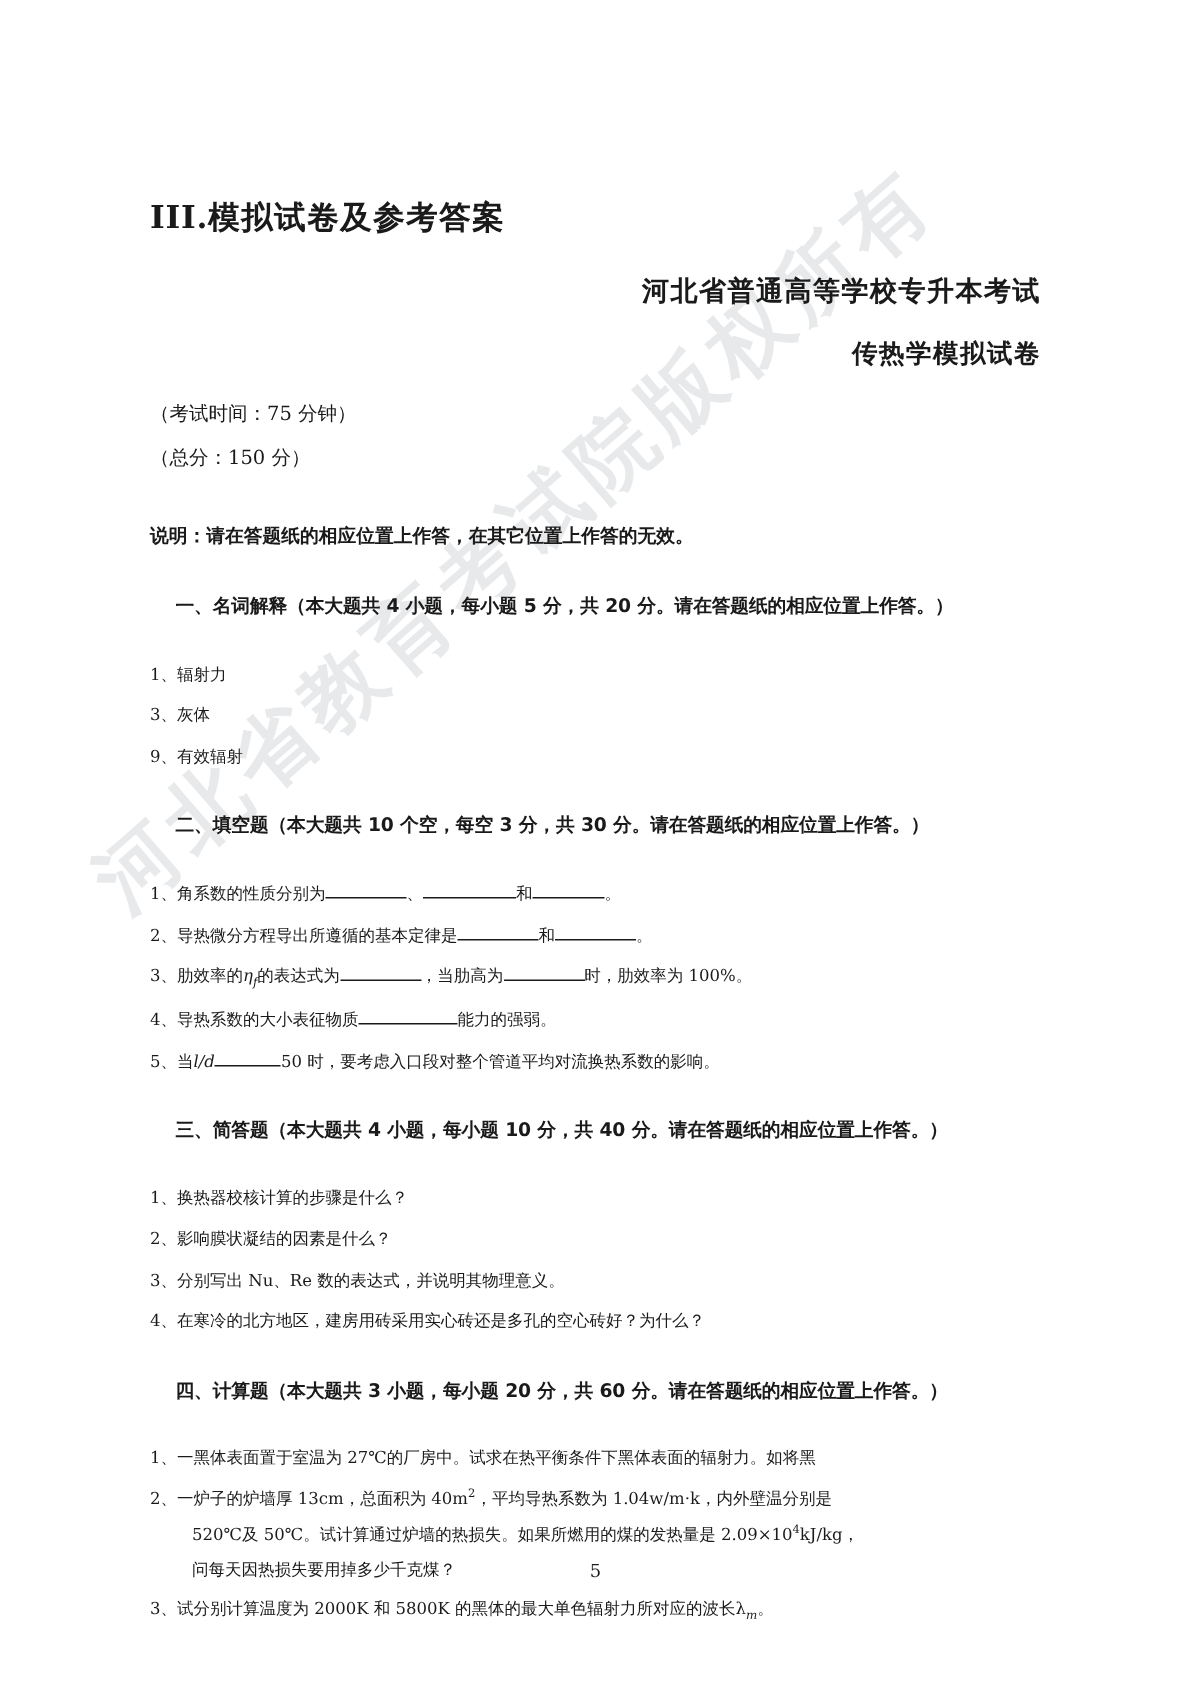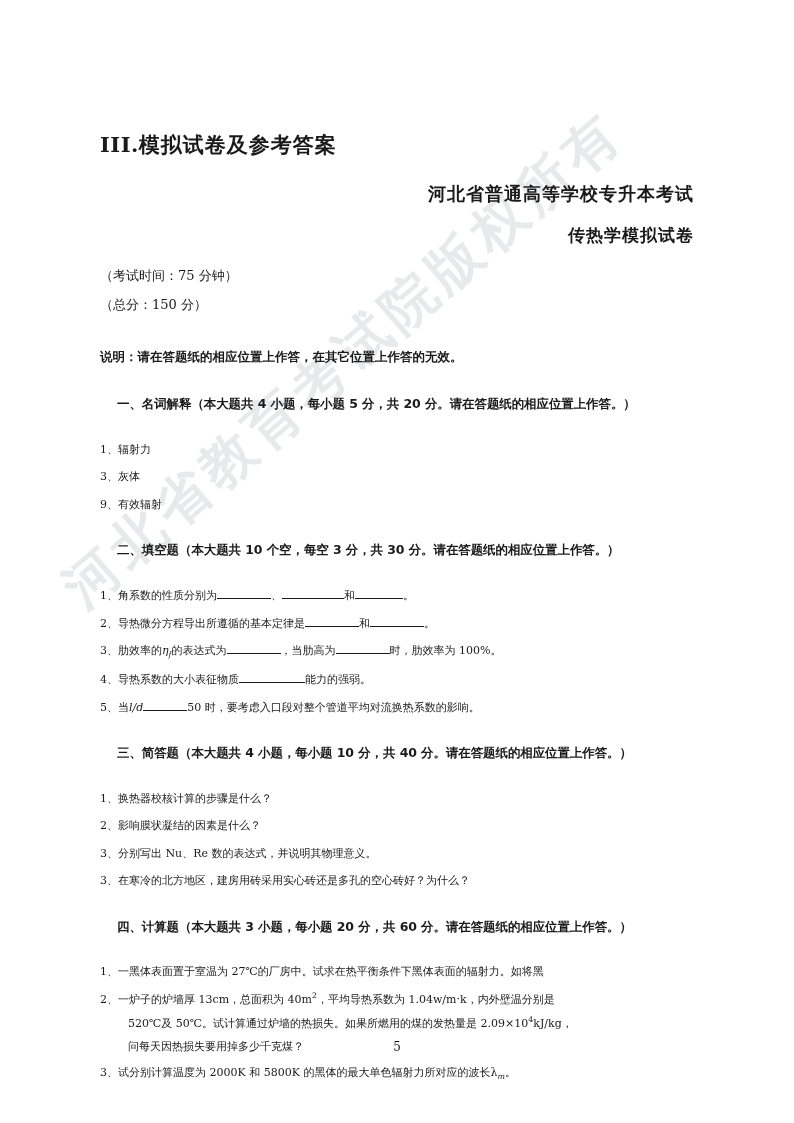--- a/index.html
+++ b/index.html
@@ -195,21 +195,21 @@
 
     <p class="item"><span>4、导热系数的大小表征物质</span><span class="blank w4"></span><span>能力的强弱。</span></p>
 
     <p class="item"><span>5、当</span><em class="sym">l/d</em><span class="blank w5"></span><span>50 时，要考虑入口段对整个管道平均对流换热系数的影响。</span></p>
 
 
     <p class="section-head">三、简答题（本大题共 4 小题，每小题 10 分，共 40 分。请在答题纸的相应位置上作答。）</p>
     <p class="item">1、换热器校核计算的步骤是什么？</p>
     <p class="item">2、影响膜状凝结的因素是什么？</p>
     <p class="item">3、分别写出 Nu、Re 数的表达式，并说明其物理意义。</p>
-    <p class="item">3、在寒冷的北方地区，建房用砖采用实心砖还是多孔的空心砖好？为什么？</p>
+    <p class="item">4、在寒冷的北方地区，建房用砖采用实心砖还是多孔的空心砖好？为什么？</p>
 
     <p class="section-head">四、计算题（本大题共 3 小题，每小题 20 分，共 60 分。请在答题纸的相应位置上作答。）</p>
 
     <p class="item calc"><span>1、一黑体表面置于室温为 27℃的厂房中。试求在热平衡条件下黑体表面的辐射力。如将黑</span></p>
 
     <p class="item calc"><span>2、一炉子的炉墙厚 13cm，总面积为 40m</span><span class="sup">2</span><span>，平均导热系数为 1.04w/m·k，内外壁温分别是</span><span class="cont"><span>520℃及 50℃。试计算通过炉墙的热损失。如果所燃用的煤的发热量是 2.09×10</span><span class="sup">4</span><span>kJ/kg，</span></span><span class="cont">问每天因热损失要用掉多少千克煤？</span></p>
 
     <p class="item calc"><span>3、试分别计算温度为 2000K 和 5800K 的黑体的最大单色辐射力所对应的波长λ</span><span class="sub">m</span><span>。</span></p>
 
   </div>

